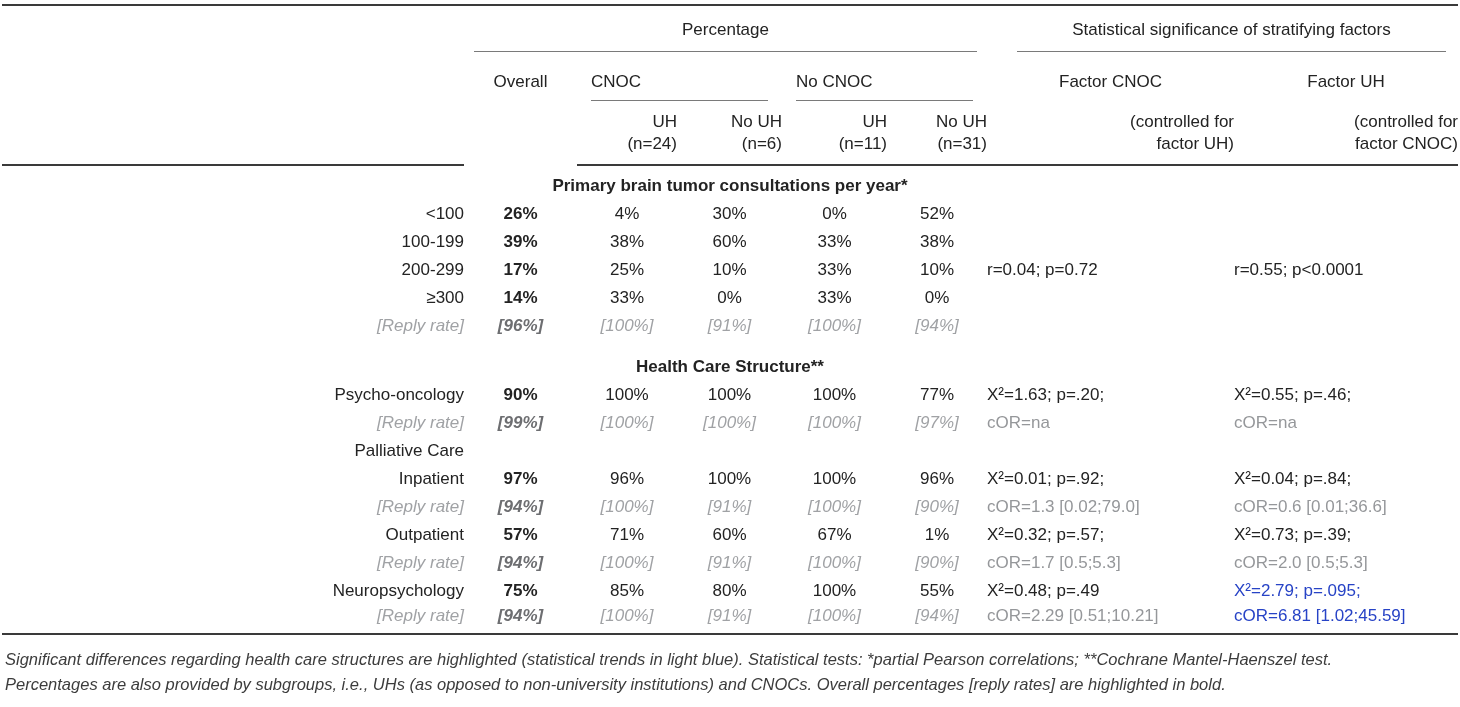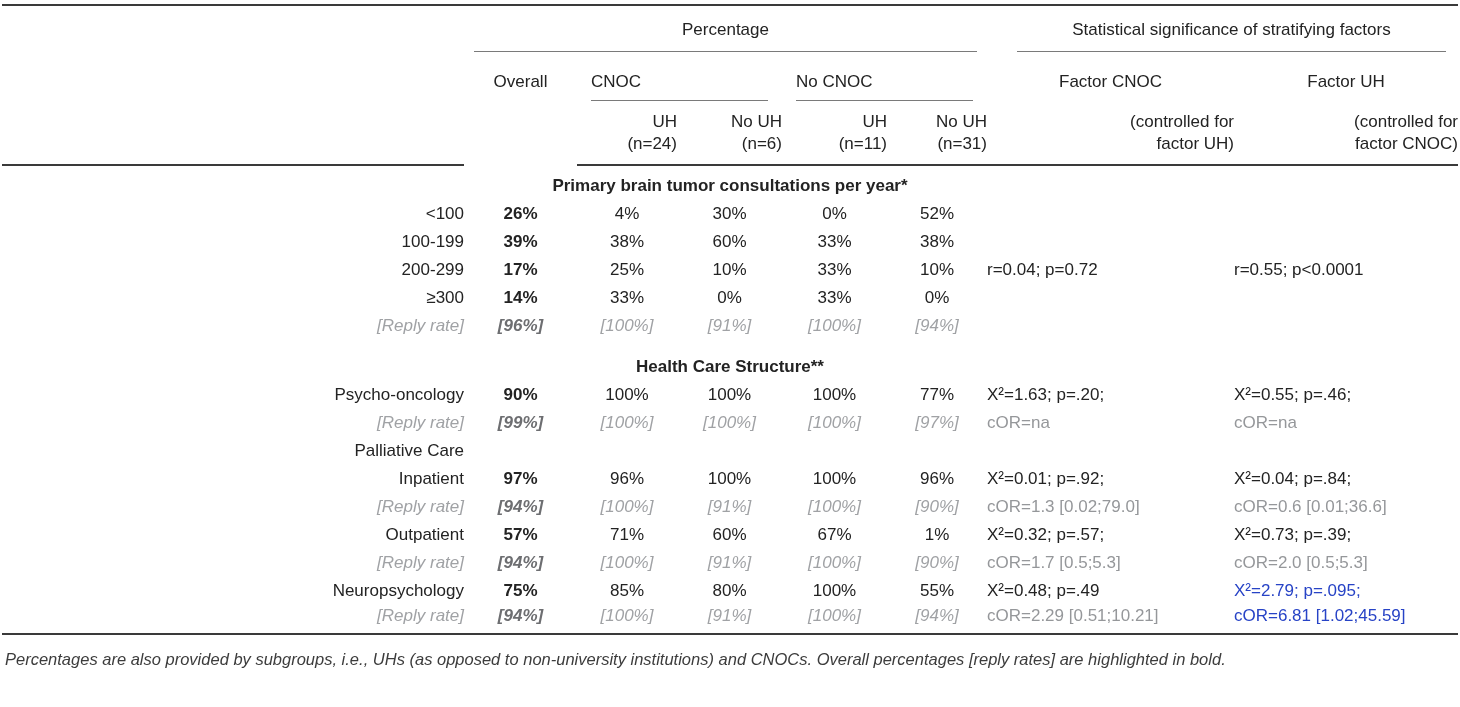--- a/index.html
+++ b/index.html
@@ -259,15 +259,16 @@
         <td class="val">[91%]</td>
         <td class="val">[100%]</td>
         <td class="val">[94%]</td>
         <td class="stat">cOR=2.29 [0.51;10.21]</td>
         <td class="stat blue">cOR=6.81 [1.02;45.59]</td>
       </tr>
     </tbody>
   </table>
 
   <div class="footnotes">
+    <div>Significant differences regarding health care structures are highlighted (statistical trends in light blue). Statistical tests: *partial Pearson correlations; **Cochrane Mantel-Haenszel test.</div>
     <div>Percentages are also provided by subgroups, i.e., UHs (as opposed to non-university institutions) and CNOCs. Overall percentages [reply rates] are highlighted in bold.</div>
   </div>
 </div>
 
 </body></html>

